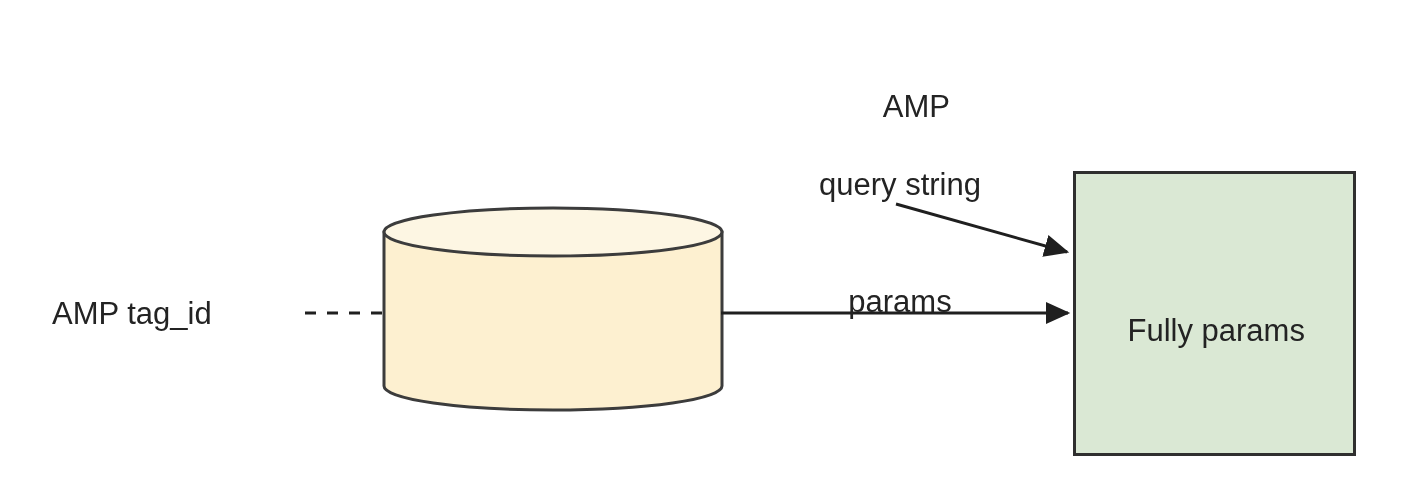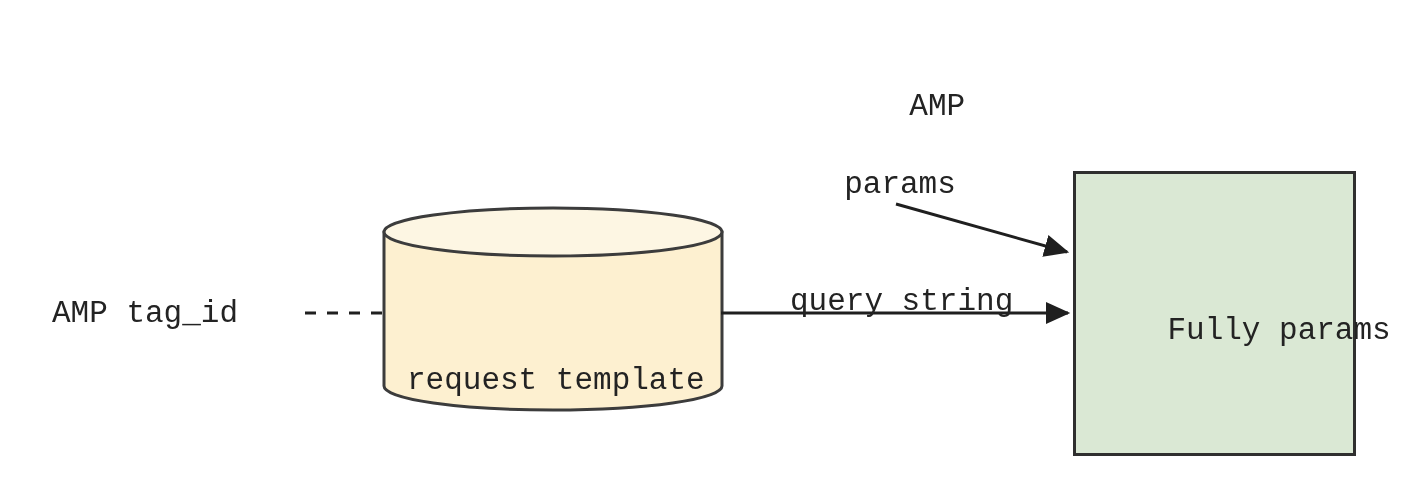--- a/index.html
+++ b/index.html
@@ -22,21 +22,21 @@
     height: 498px;
   }
   .svg-layer {
     position: absolute;
     left: 0; top: 0;
     width: 1426px;
     height: 498px;
   }
   .txt {
     position: absolute;
-    font-family: Liberation Mono, monospace;
+    font-family: Liberation Sans, sans-serif;
     font-size: 31px;
     line-height: 39px;
     color: #232323;
     white-space: pre;
     letter-spacing: 0px;
   }
   #label-amp-tag-id {
     left: 52px;
     top: 294px;
   }
@@ -81,26 +81,25 @@
     <line x1="305" y1="313" x2="386" y2="313" stroke="#1f1f1f" stroke-width="3" stroke-dasharray="11 11"></line>
 
     <line x1="721" y1="313" x2="1068" y2="313" stroke="#1f1f1f" stroke-width="3" marker-end="url(#arrow-solid)"></line>
 
     <line x1="896" y1="204" x2="1067" y2="252" stroke="#1f1f1f" stroke-width="3" marker-end="url(#arrow-solid)"></line>
   </svg>
 
   <div class="txt" id="label-amp-tag-id">AMP tag_id</div>
 
   <div class="txt" id="cylinder-label">
-    <span class="line-2">request template</span>
   </div>
 
   <div class="txt" id="query-params-label">
     <span>AMP</span>
+    <span class="line-2">query string</span>
     <span class="line-2">params</span>
-    <span class="line-2">query string</span>
   </div>
 
   <div class="txt" id="ortb-label">
     <span>Fully params</span>
   </div>
 
 </div>
 
 </body></html>

